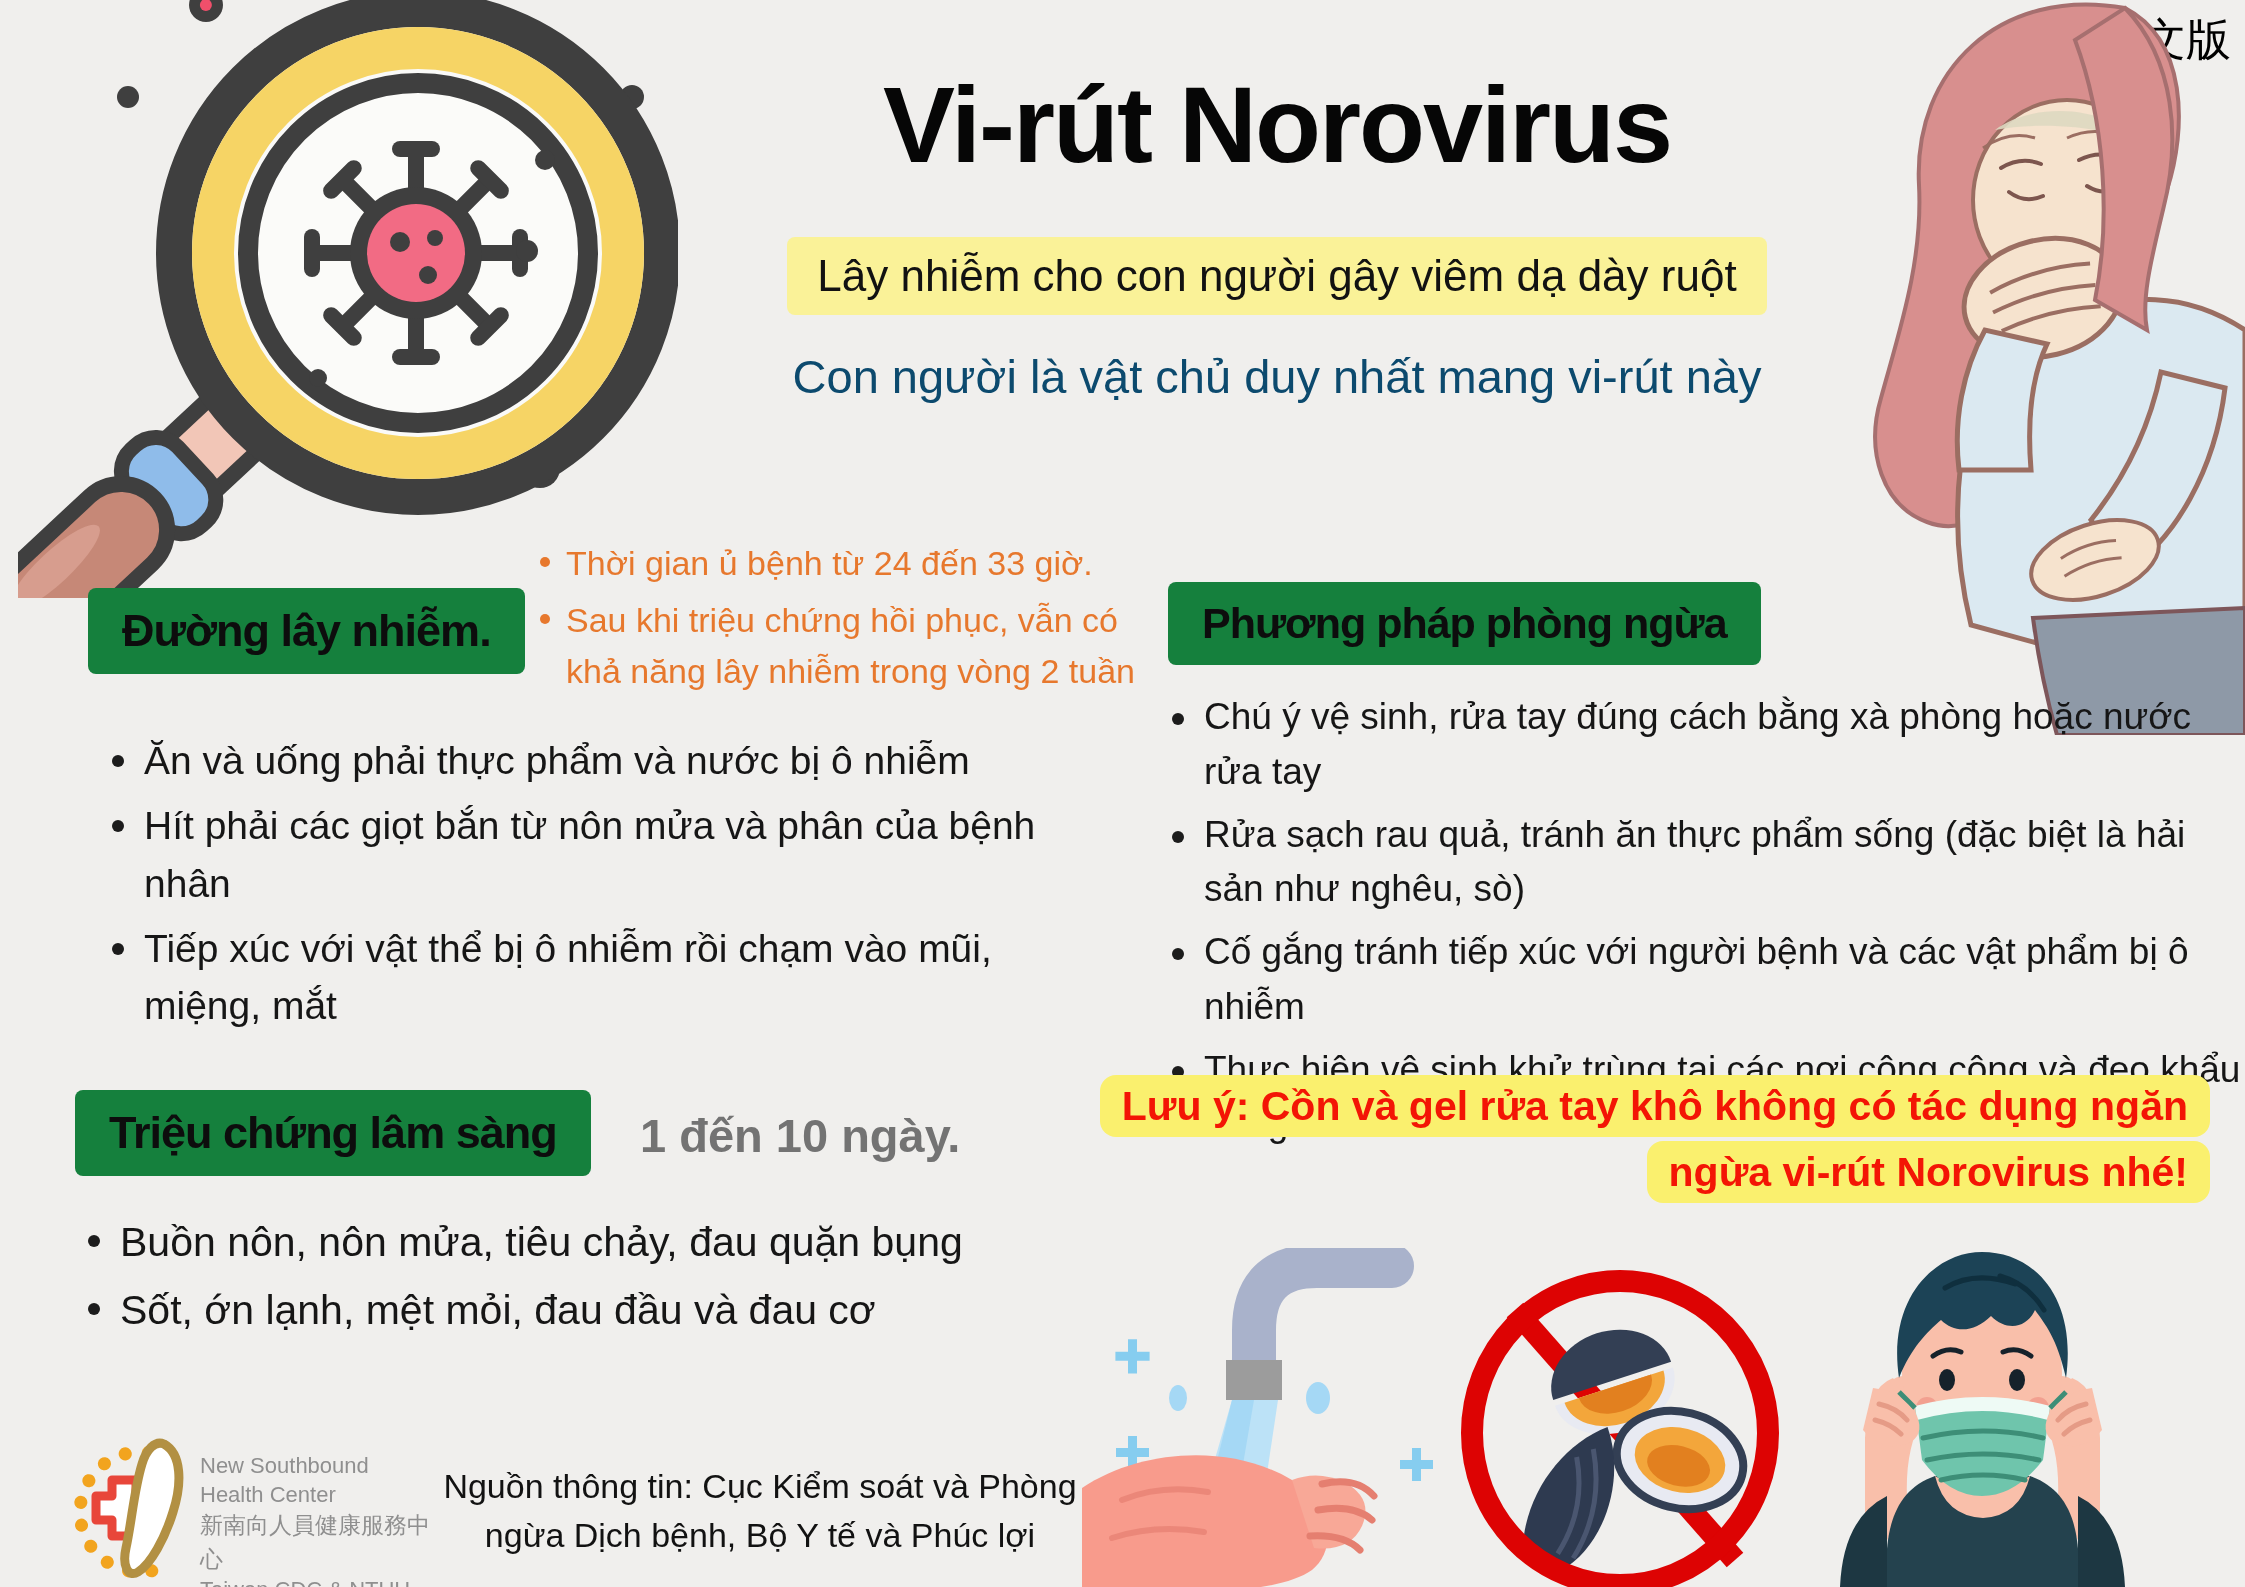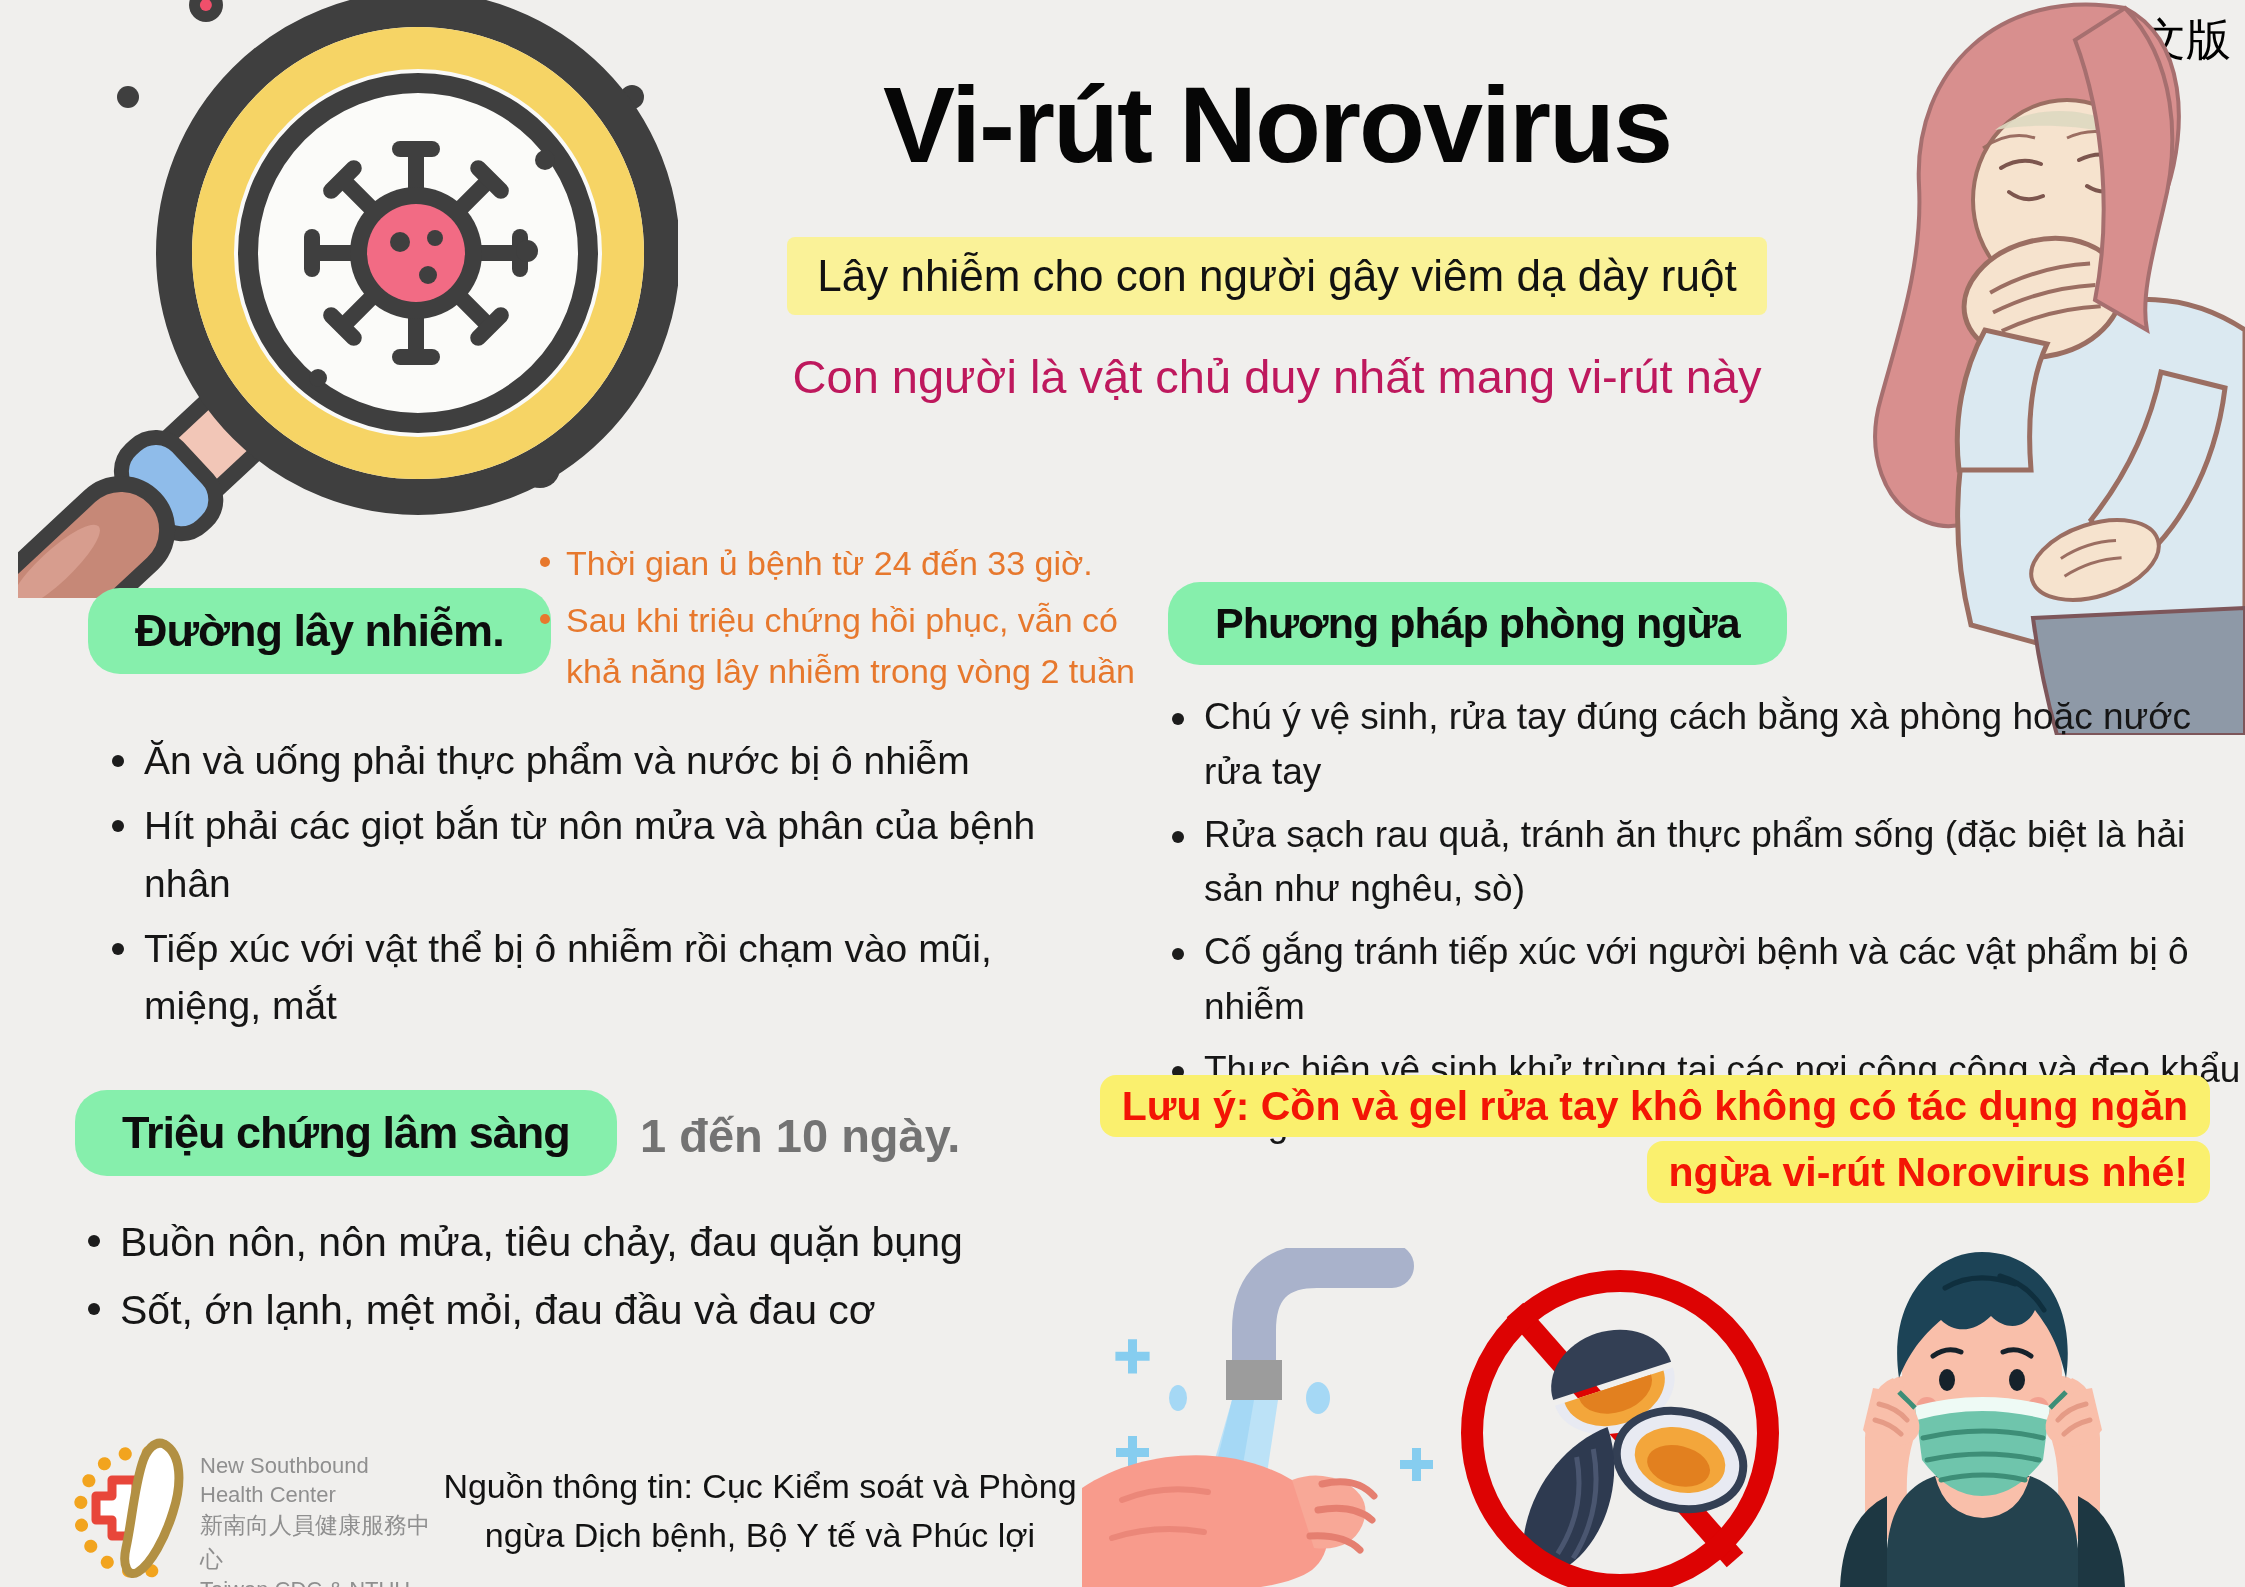--- a/index.html
+++ b/index.html
@@ -12,27 +12,27 @@
   .abs{ position:absolute; }
 
   
   .title-wrap{ left:687px; top:62px; width:1180px; text-align:center; }
   .main-title{ font-size:108px; font-weight:800; letter-spacing:-2px; color:#060606; }
   .hl-line{ margin-top:50px; }
   .hl-line span{
     display:inline-block; background:#faf298; color:#121212;
     font-size:44px; font-weight:500; padding:14px 30px; border-radius:8px;
   }
-  .subtitle{ margin-top:34px; font-size:47px; font-weight:500; color:#be185d; }
+  .subtitle{ margin-top:34px; font-size:47px; font-weight:500; color:#0c4a6e; }
   .lang-badge{ right:14px; top:10px; font-size:45px; color:#000; }
 
   
   .chip{
-    display:inline-block; background:#86efac; color:#0d0d0d;
-    border-radius:32px; padding:17px 47px; font-size:45px; font-weight:600;
+    display:inline-block; background:#15803d; color:#0d0d0d;
+    border-radius:8px; padding:17px 34px; font-size:45px; font-weight:600;
     letter-spacing:-1px;
   }
   .orange-text{ color:#737373; }
 
   
   ul.blist{ list-style:none; }
   ul.blist li{ display:flex; gap:20px; margin-bottom:8px; }
   ul.blist .dotb{ flex:none; width:12px; height:12px; border-radius:50%; background:#1c1c1c; margin-top:23px; }
   ul.blist .txt{ font-size:39px; line-height:1.47; color:#161616; font-weight:500; }
 

